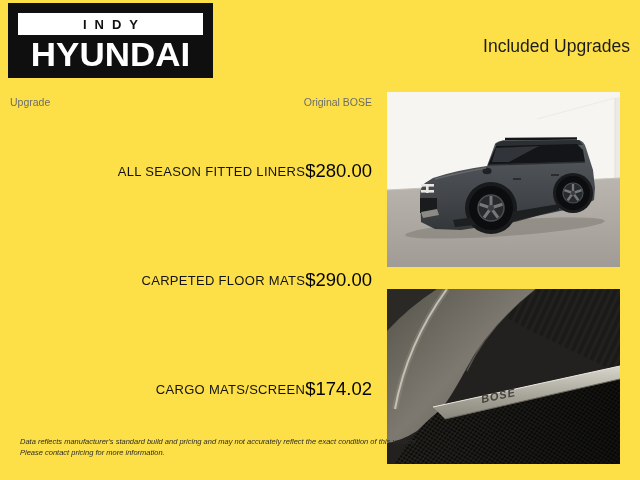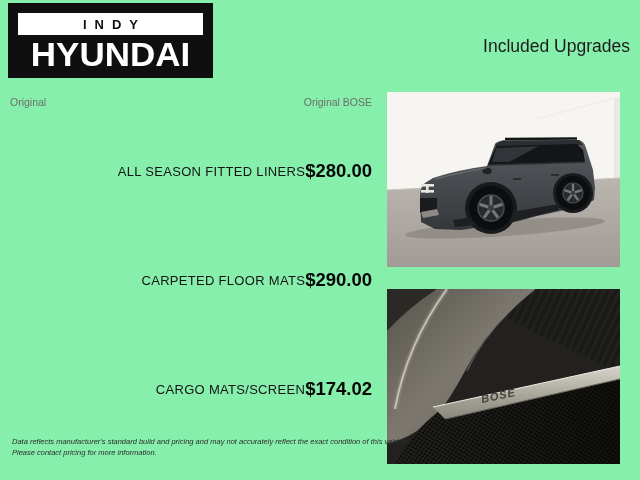--- a/index.html
+++ b/index.html
@@ -1,62 +1,62 @@
 <!DOCTYPE html>
 <html><head>
 <meta charset="utf-8">
 <style>
   html,body{margin:0;padding:0;}
   body{font-family:"Liberation Sans",sans-serif;background:#ffffff;}
-  .page{position:relative;width:640px;height:480px;background:#86efac;overflow:hidden;}
+  .page{position:relative;width:640px;height:480px;background:#fde047;overflow:hidden;}
 
   
   .logo{position:absolute;left:8px;top:3px;width:205px;height:75px;background:#0f0f0f;box-sizing:border-box;}
   .logo-band{position:absolute;left:10px;top:10px;right:10px;height:22px;background:#ffffff;
              display:flex;align-items:center;justify-content:center;}
   .logo-band span{font-size:13px;font-weight:700;color:#111111;letter-spacing:8px;text-indent:8px;}
   .logo-main{position:absolute;left:0;right:0;top:34px;text-align:center;color:#ffffff;
              font-size:33px;font-weight:700;line-height:36px;transform:scaleX(1.06);transform-origin:center;}
 
   
   .page-title{position:absolute;top:36px;right:10px;font-size:17.5px;color:#1c1c1c;}
 
   
   .tbl-head{position:absolute;left:10px;top:96px;width:362px;display:flex;justify-content:space-between;}
   .tbl-head span{font-size:10.5px;color:#6d6d6d;}
   .tbl-row{position:absolute;left:10px;width:362px;height:24px;display:flex;justify-content:flex-end;align-items:center;}
   .row-0{top:159px;} .row-1{top:268px;} .row-2{top:377px;}
   .upgrade-label{font-size:13px;color:#141414;letter-spacing:0.3px;}
-  .upgrade-price{font-size:18.5px;font-weight:700;color:#050505;}
+  .upgrade-price{font-size:18.5px;font-weight:400;color:#050505;}
 
   
   .photo{position:absolute;left:387px;width:233px;height:175px;overflow:hidden;}
   .photo-1{top:92px;} .photo-2{top:289px;}
   .photo svg{display:block;}
 
   
-  .disclaimer{position:absolute;left:12px;top:437px;width:375px;font-size:7.5px;font-style:italic;
+  .disclaimer{position:absolute;left:20px;top:437px;width:375px;font-size:7.5px;font-style:italic;
               color:#2b2b2b;line-height:10.5px;white-space:nowrap;}
 </style>
 </head>
 <body>
 
 <div class="page">
 
   <div class="logo">
     <div class="logo-band">
       <span>INDY</span>
     </div>
     <div class="logo-main">HYUNDAI</div>
   </div>
 
   <div class="page-title">Included Upgrades</div>
 
   <div class="tbl-head">
-    <span>Original</span>
+    <span>Upgrade</span>
     <span>Original BOSE</span>
   </div>
 
   <div class="tbl-row row-0">
     <span class="upgrade-label">ALL SEASON FITTED LINERS</span>
     <span class="upgrade-price">$280.00</span>
   </div>
   <div class="tbl-row row-1">
     <span class="upgrade-label">CARPETED FLOOR MATS</span>
     <span class="upgrade-price">$290.00</span>

